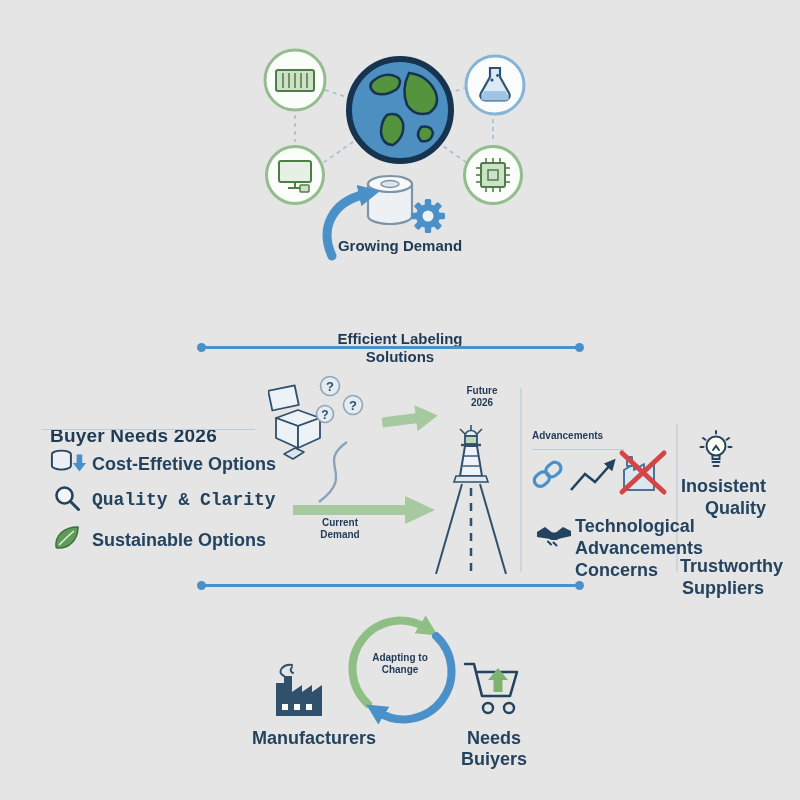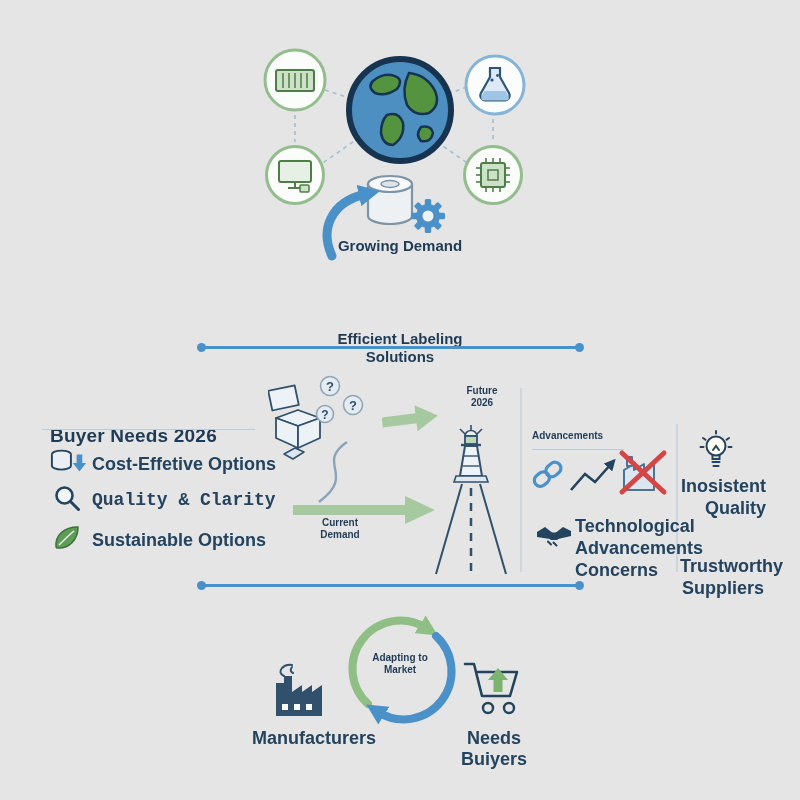--- a/index.html
+++ b/index.html
@@ -288,21 +288,21 @@
       </marker>
       <marker id="m-cyc-b" viewBox="0 0 3 3" markerWidth="2.6" markerHeight="2.6" refX="1" refY="1.5" orient="auto">
         <path d="M0 0 L3 1.5 L0 3 Z" fill="#4a90c9"></path>
       </marker>
     </defs>
     <path d="M38 100 A 48 48 0 0 1 96 24" fill="none" stroke="#8fbf85" stroke-width="8" stroke-linecap="round" marker-end="url(#m-cyc-g)"></path>
     <path d="M106 32 A 48 48 0 0 1 48 108" fill="none" stroke="#4a90c9" stroke-width="8" stroke-linecap="round" marker-end="url(#m-cyc-b)"></path>
   </svg>
 
   <div class="abs h2 ctr pre" style="left:352px;top:652px;width:96px;">Adapting to
-Market</div>
+Change</div>
 
   <svg class="abs" style="left:268px;top:662px;" width="62" height="58" viewBox="0 0 62 58">
     <path d="M16 14 q-6 -3 -2 -8 q4 -4 10 -3" fill="none" stroke="#31506c" stroke-width="2" stroke-linecap="round"></path>
     <path d="M25 11 q-4 -2 -1 -6" fill="none" stroke="#31506c" stroke-width="2" stroke-linecap="round"></path>
     <path d="M8 54 V21 h8 V14 h8 v16 l10 -7 v7 l10 -7 v7 l10 -7 V54 Z" fill="#31506c"></path>
     <rect x="14" y="42" width="6" height="6" fill="#fbfbf9"></rect>
     <rect x="26" y="42" width="6" height="6" fill="#fbfbf9"></rect>
     <rect x="38" y="42" width="6" height="6" fill="#fbfbf9"></rect>
   </svg>
   <div class="abs lbl ctr" style="left:252px;top:728px;width:96px;">Manufacturers</div>

